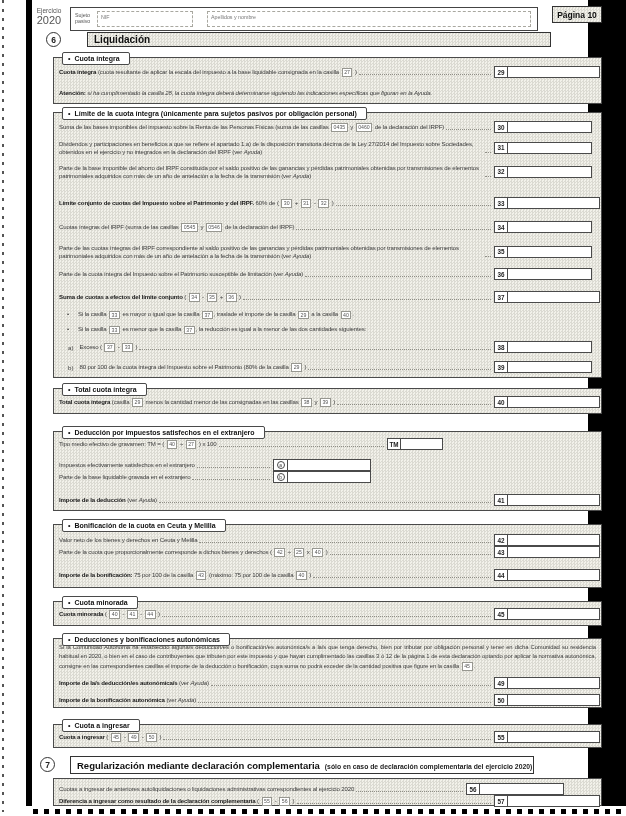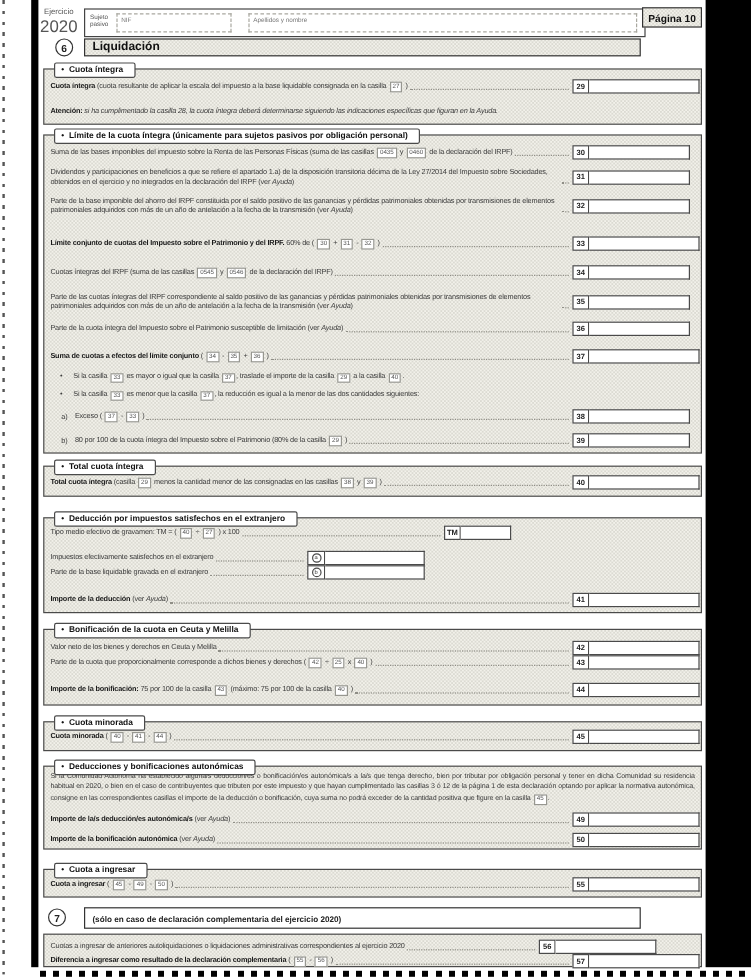--- a/index.html
+++ b/index.html
@@ -5,25 +5,25 @@
   html,body{margin:0;padding:0}
   body{width:626px;height:816px;position:relative;background:#fff;overflow:hidden;
        font-family:"Liberation Sans",sans-serif;color:#333;}
   
   .black-strip{position:absolute;left:588px;top:0;width:38px;height:806px;background:#000;}
   .left-bar{position:absolute;left:26px;top:0;width:6px;height:806px;background:#000;}
   .left-dashes{position:absolute;left:2px;top:0;width:2px;height:812px;
       background:repeating-linear-gradient(180deg,#555 0 3px,transparent 3px 9px);}
   .bottom-dashes{position:absolute;left:33px;top:809px;width:588px;height:5px;
       background:repeating-linear-gradient(90deg,#000 0 5px,transparent 5px 11px);}
-  .hatch{background-color:#f2f1ea;background-image:conic-gradient(#dbdad2 25%,transparent 25% 50%,#dbdad2 50% 75%,transparent 75%);background-size:3px 3px;}
+  .hatch{background-color:#f2f1ea;background-image:conic-gradient(#dbdad2 25%,transparent 25% 50%,#dbdad2 50% 75%,transparent 75%);background-size:3px 3px;margin-left:17px;}
   
   .ejercicio{position:absolute;left:30px;top:8px;width:38px;text-align:center;color:#555;line-height:1.05;}
   .ej1{font-size:6.5px;display:block;}
-  .ej2{font-size:14px;display:block;}
+  .ej2{font-size:11px;display:block;}
   .taxpayer-box{position:absolute;left:70px;top:7px;width:468px;height:24px;border:1.5px solid #444;background:#fff;box-sizing:border-box;}
   .tp-label{position:absolute;left:4px;top:4px;font-size:5.3px;color:#555;line-height:1.15;}
   .tp-field{position:absolute;top:3px;height:16px;border:1px dashed #a9a8a0;background:#fff;box-sizing:border-box;font-size:5.3px;color:#777;padding:1.5px 0 0 3px;}
   .nif{left:26px;width:96px;}
   .ape{left:136px;width:324px;}
   .page-badge{position:absolute;left:535px;top:6px;width:50px;height:17px;border:1.5px solid #333;box-sizing:border-box;
       display:flex;align-items:center;justify-content:center;font-size:8.5px;font-weight:bold;color:#111;}
   
   .secnum{position:absolute;width:15px;height:15px;border:1.3px solid #333;border-radius:50%;background:#fff;box-sizing:border-box;
       display:flex;align-items:center;justify-content:center;font-size:8.5px;font-weight:bold;color:#222;}
@@ -264,20 +264,21 @@
   <div class="row wide" style="top:6px;">
     <span class="rt"><span class="bseg">Cuota a ingresar</span><span> ( </span><span class="cref">45</span><span> - </span><span class="cref">49</span><span> - </span><span class="cref">50</span><span> )</span></span>
     <span class="leader"></span>
     <span class="numbox">55</span>
     <span class="field w92"></span>
   </div>
 </div>
 
 <div class="secnum" style="left:40px;top:757px;">7</div>
 <div class="secbar" style="top:756px;height:18px;background:#fff;">
+  <span class="t1" style="font-size:9.5px;">Regularización mediante declaración complementaria</span>
   <span class="t2">(sólo en caso de declaración complementaria del ejercicio 2020)</span>
 </div>
 
 <div class="sec hatch" style="top:778px;height:28px;">
   <div class="row mR-56" style="top:4px;">
     <span class="rt"><span>Cuotas a ingresar de anteriores autoliquidaciones o liquidaciones administrativas correspondientes al ejercicio 2020</span></span>
     <span class="leader"></span>
     <span class="numbox">56</span>
     <span class="field w84"></span>
   </div>

